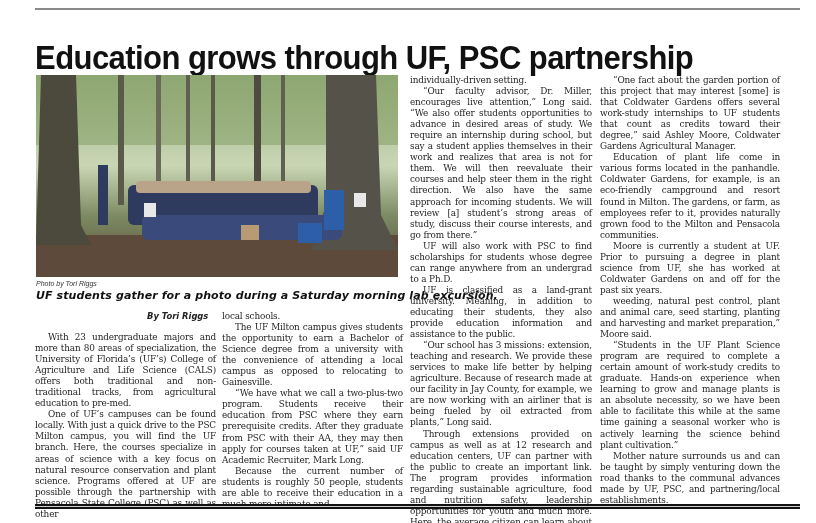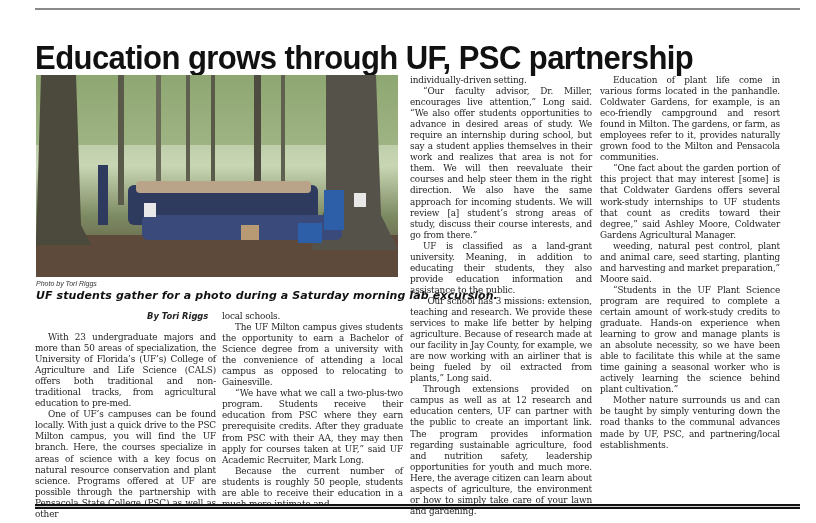--- a/index.html
+++ b/index.html
@@ -71,40 +71,42 @@
     <rect x="205" y="150" width="18" height="15" fill="#b89a74"></rect>
   </svg>
 </div>
 
 <div class="credit">Photo by Tori Riggs</div>
 <div class="caption">UF students gather for a photo during a Saturday morning lab excursion.</div>
 
 <div class="byline">By Tori Riggs</div>
 
 <div class="col col1">
-  <p>With 23 undergraduate majors and more than 50 areas of specialization, the University of Florida’s (UF’s) College of Agriculture and Life Science (CALS) offers both traditional and non-traditional tracks, from agricultural education to pre-med.</p>
+  <p>With 23 undergraduate majors and more than 80 areas of specialization, the University of Florida’s (UF’s) College of Agriculture and Life Science (CALS) offers both traditional and non-traditional tracks, from agricultural education to pre-med.</p>
   <p>One of UF’s campuses can be found locally. With just a quick drive to the PSC Milton campus, you will find the UF branch. Here, the courses specialize in areas of science with a key focus on natural resource conservation and plant science. Programs offered at UF are possible through the partnership with Pensacola State College (PSC) as well as other</p>
 </div>
 
 <div class="col col2">
   <p class="noindent">local schools.</p>
   <p>The UF Milton campus gives students the opportunity to earn a Bachelor of Science degree from a university with the convenience of attending a local campus as opposed to relocating to Gainesville.</p>
   <p>“We have what we call a two-plus-two program. Students receive their education from PSC where they earn prerequisite credits. After they graduate from PSC with their AA, they may then apply for courses taken at UF,” said UF Academic Recruiter, Mark Long.</p>
   <p>Because the current number of students is roughly 50 people, students are able to receive their education in a much more intimate and</p>
 </div>
 
 <div class="col col3">
   <p class="noindent">individually-driven setting.</p>
   <p>“Our faculty advisor, Dr. Miller, encourages live attention,” Long said. “We also offer students opportunities to advance in desired areas of study. We require an internship during school, but say a student applies themselves in their work and realizes that area is not for them. We will then reevaluate their courses and help steer them in the right direction. We also have the same approach for incoming students. We will review [a] student’s strong areas of study, discuss their course interests, and go from there.”</p>
+  <p>UF will also work with PSC to find scholarships for students whose degree can range anywhere from an undergrad to a Ph.D.</p>
   <p>UF is classified as a land-grant university. Meaning, in addition to educating their students, they also provide education information and assistance to the public.</p>
   <p>“Our school has 3 missions: extension, teaching and research. We provide these services to make life better by helping agriculture. Because of research made at our facility in Jay County, for example, we are now working with an airliner that is being fueled by oil extracted from plants,” Long said.</p>
   <p>Through extensions provided on campus as well as at 12 research and education centers, UF can partner with the public to create an important link. The program provides information regarding sustainable agriculture, food and nutrition safety, leadership opportunities for youth and much more. Here, the average citizen can learn about aspects of agriculture, the environment or how to simply take care of your lawn and gardening.</p>
 </div>
 
 <div class="col col4">
+  <p>“One fact about the garden portion of this project that may interest [some] is that Coldwater Gardens offers several work-study internships to UF students that count as credits toward their degree,” said Ashley Moore, Coldwater Gardens Agricultural Manager.</p>
   <p>Education of plant life come in various forms located in the panhandle. Coldwater Gardens, for example, is an eco-friendly campground and resort found in Milton. The gardens, or farm, as employees refer to it, provides naturally grown food to the Milton and Pensacola communities.</p>
-  <p>“One fact about the garden portion of this project that may interest [some] is that Coldwater Gardens offers several work-study internships to UF students that count as credits toward their degree,” said Ashley Moore, Coldwater Gardens Agricultural Manager.</p>
+  <p>Moore is currently a student at UF. Prior to pursuing a degree in plant science from UF, she has worked at Coldwater Gardens on and off for the past six years.</p>
   <p>weeding, natural pest control, plant and animal care, seed starting, planting and harvesting and market preparation,” Moore said.</p>
   <p>“Students in the UF Plant Science program are required to complete a certain amount of work-study credits to graduate. Hands-on experience when learning to grow and manage plants is an absolute necessity, so we have been able to facilitate this while at the same time gaining a seasonal worker who is actively learning the science behind plant cultivation.”</p>
   <p>Mother nature surrounds us and can be taught by simply venturing down the road thanks to the communal advances made by UF, PSC, and partnering/local establishments.</p>
 </div>
 
 <div class="bottom-rule"></div>
 
 </body></html>

